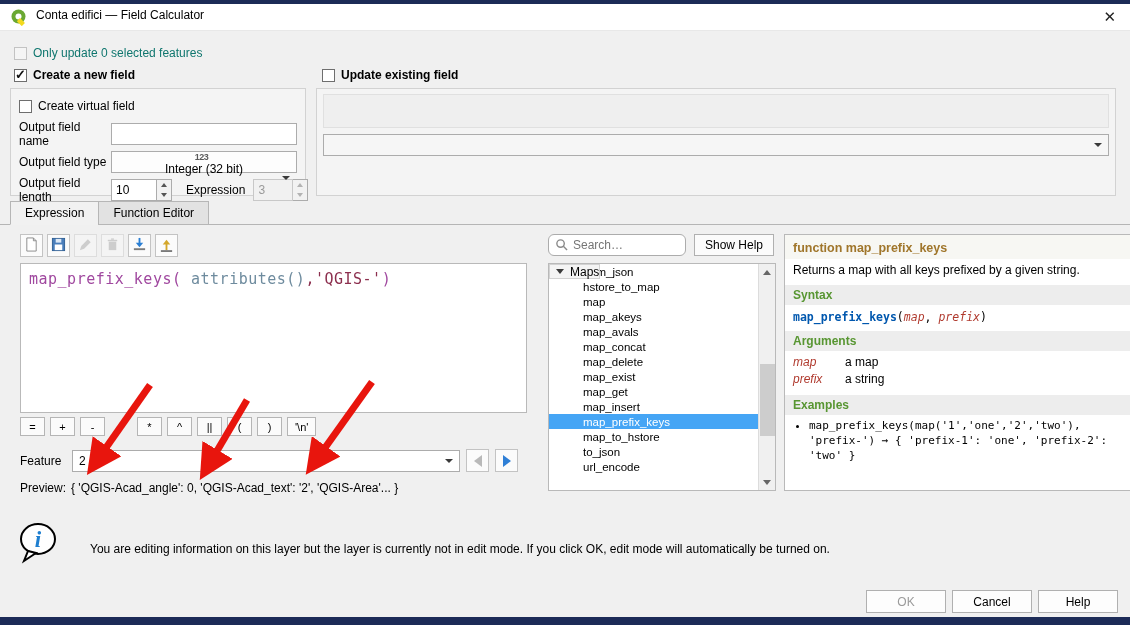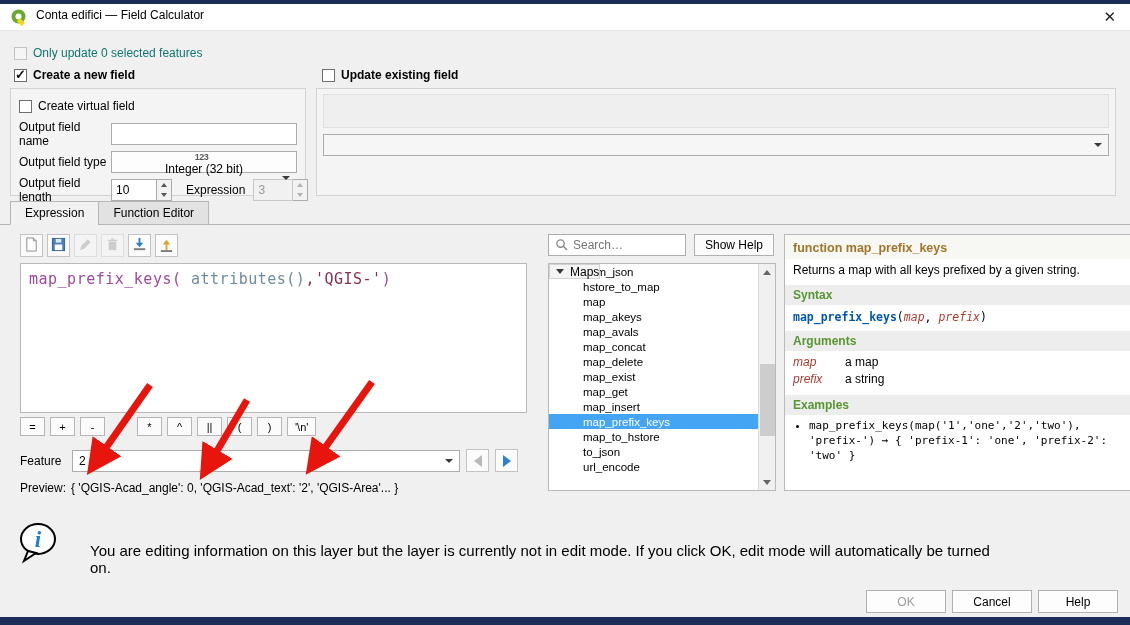--- a/index.html
+++ b/index.html
@@ -62,21 +62,21 @@
   .featcombo { width: 388px; }
   .navbtn { width: 23px; height: 23px; border: 1px solid #c3c3c3; background: #fbfbfb; display: flex; align-items: center; justify-content: center; margin-left: 6px; }
   .tri-left { width: 0; height: 0; border-top: 6px solid transparent; border-bottom: 6px solid transparent; border-right: 8px solid #b9b9b9; }
   .tri-right { width: 0; height: 0; border-top: 6px solid transparent; border-bottom: 6px solid transparent; border-left: 8px solid #2f7fd6; }
 
   .previewrow { position: absolute; left: 20px; top: 256px; display: flex; font-size: 12px; }
   .previewrow .pv { margin-left: 5px; }
 
   
   .search { position: absolute; left: 548px; top: 9px; width: 138px; }
-  .search input { width: 100%; height: 22px; border: 1px solid #acacac; border-radius: 0; padding: 0 6px 0 24px; font-size: 12px; background: #fff; font-family: "Liberation Sans", sans-serif; }
+  .search input { width: 100%; height: 22px; border: 1px solid #acacac; border-radius: 6px; padding: 0 6px 0 24px; font-size: 12px; background: #fff; font-family: "Liberation Sans", sans-serif; }
   .search .mag { position: absolute; left: 7px; top: 4px; }
   .showhelp { position: absolute; left: 694px; top: 9px; width: 80px; height: 22px; border: 1px solid #b0b0b0; background: #fbfbfb; display: flex; align-items: center; justify-content: center; font-size: 12px; }
 
   .tree { position: absolute; left: 548px; top: 38px; width: 228px; height: 228px; background: #fff; border: 1px solid #b9b9b9; overflow: hidden; }
   .treeinner { position: absolute; left: 0; top: 0; right: 17px; bottom: 0; }
   .trow { height: 15px; display: flex; align-items: center; font-size: 11.5px; padding-left: 34px; white-space: nowrap; }
   .trow.group { padding-left: 6px; font-size: 12px; }
   .trow .exp { width: 0; height: 0; border-top: 5px solid #3a3a3a; border-left: 4px solid transparent; border-right: 4px solid transparent; margin-right: 6px; }
   .trow.sel { background: #45a5f5; color: #fff; }
   .vscroll { position: absolute; right: 0; top: 0; width: 17px; height: 100%; background: #f0f0f0; border-left: 1px solid #dcdcdc; }
@@ -95,21 +95,21 @@
   .hfn { color: #0057ae; font-weight: bold; }
   .harg { color: #b03a2e; font-style: italic; }
   .h-args { padding: 4px 8px; }
   .h-args .arow { display: flex; margin-bottom: 3px; }
   .h-args .aname { width: 52px; flex: none; color: #b03a2e; font-style: italic; }
   .h-ex { margin: 4px 0 0 24px; }
   .h-ex li { font-family: "DejaVu Sans Mono", monospace; font-size: 11px; line-height: 1.35; }
 
   
   .notice-icon { position: absolute; left: 16px; top: 517px; }
-  .notice-text { position: absolute; left: 90px; top: 538px; font-size: 15px; width: 900px; }
+  .notice-text { position: absolute; left: 90px; top: 538px; font-size: 12px; width: 900px; }
   .footbtns { position: absolute; right: 12px; top: 586px; display: flex; gap: 6px; }
   .fbtn { width: 80px; height: 23px; border: 1px solid #b0b0b0; background: #fdfdfd; display: flex; align-items: center; justify-content: center; font-size: 12px; }
   .fbtn.ok { color: #9b9b9b; }
 
   .arrows-overlay { position: absolute; left: 0; top: 0; width: 1130px; height: 625px; pointer-events: none; z-index: 10; }
 </style>
 </head>
 <body>
 
 <div class="screen">

